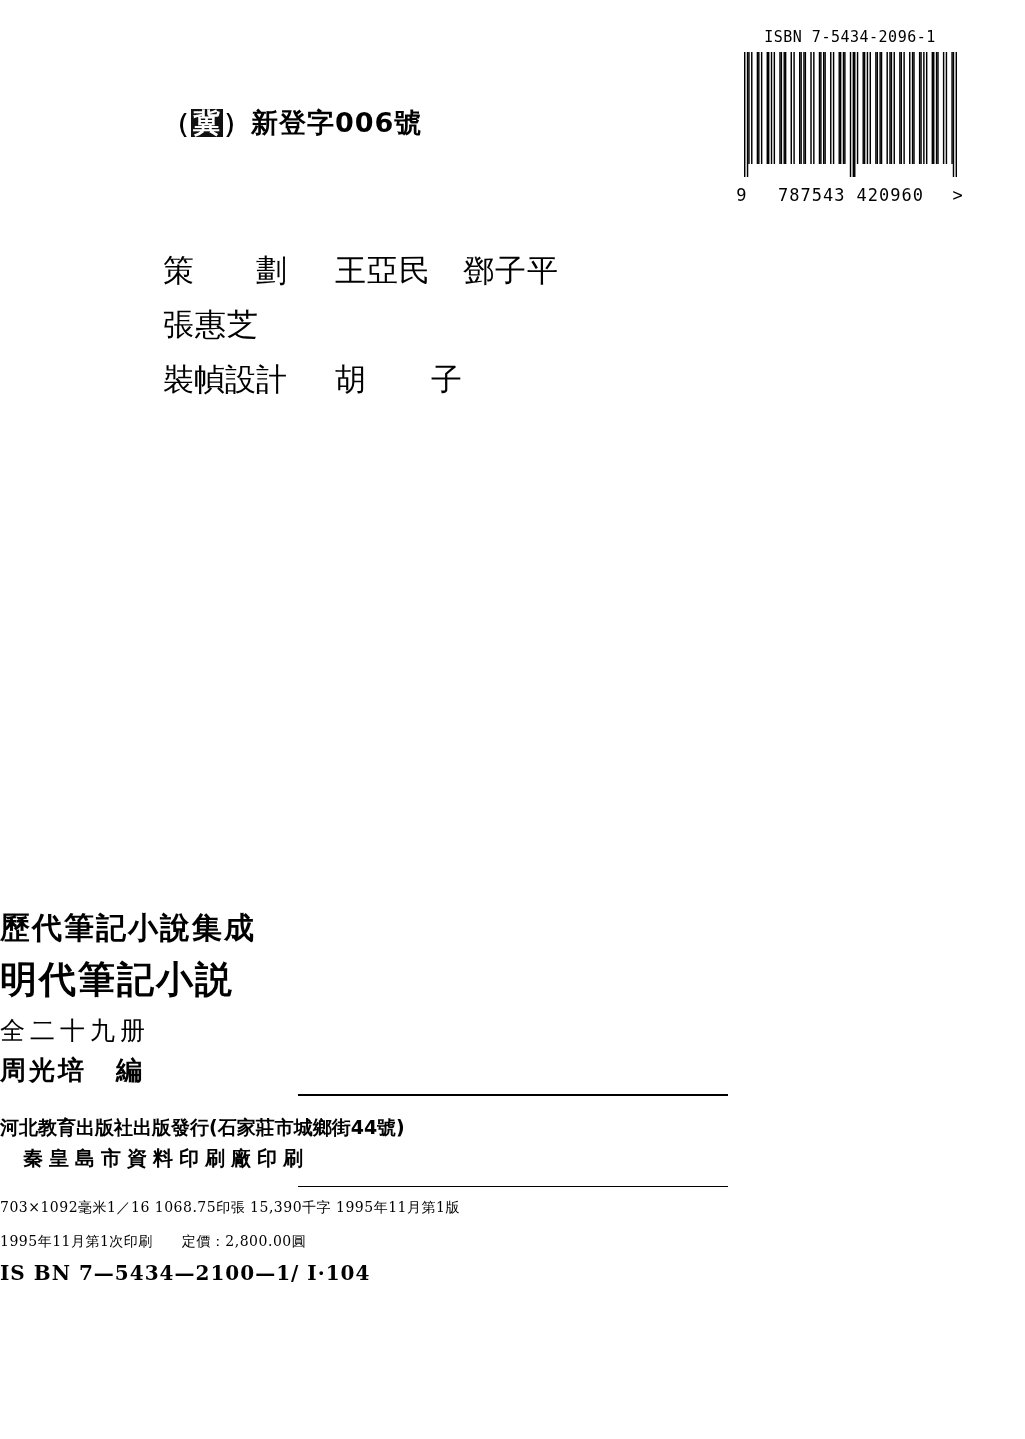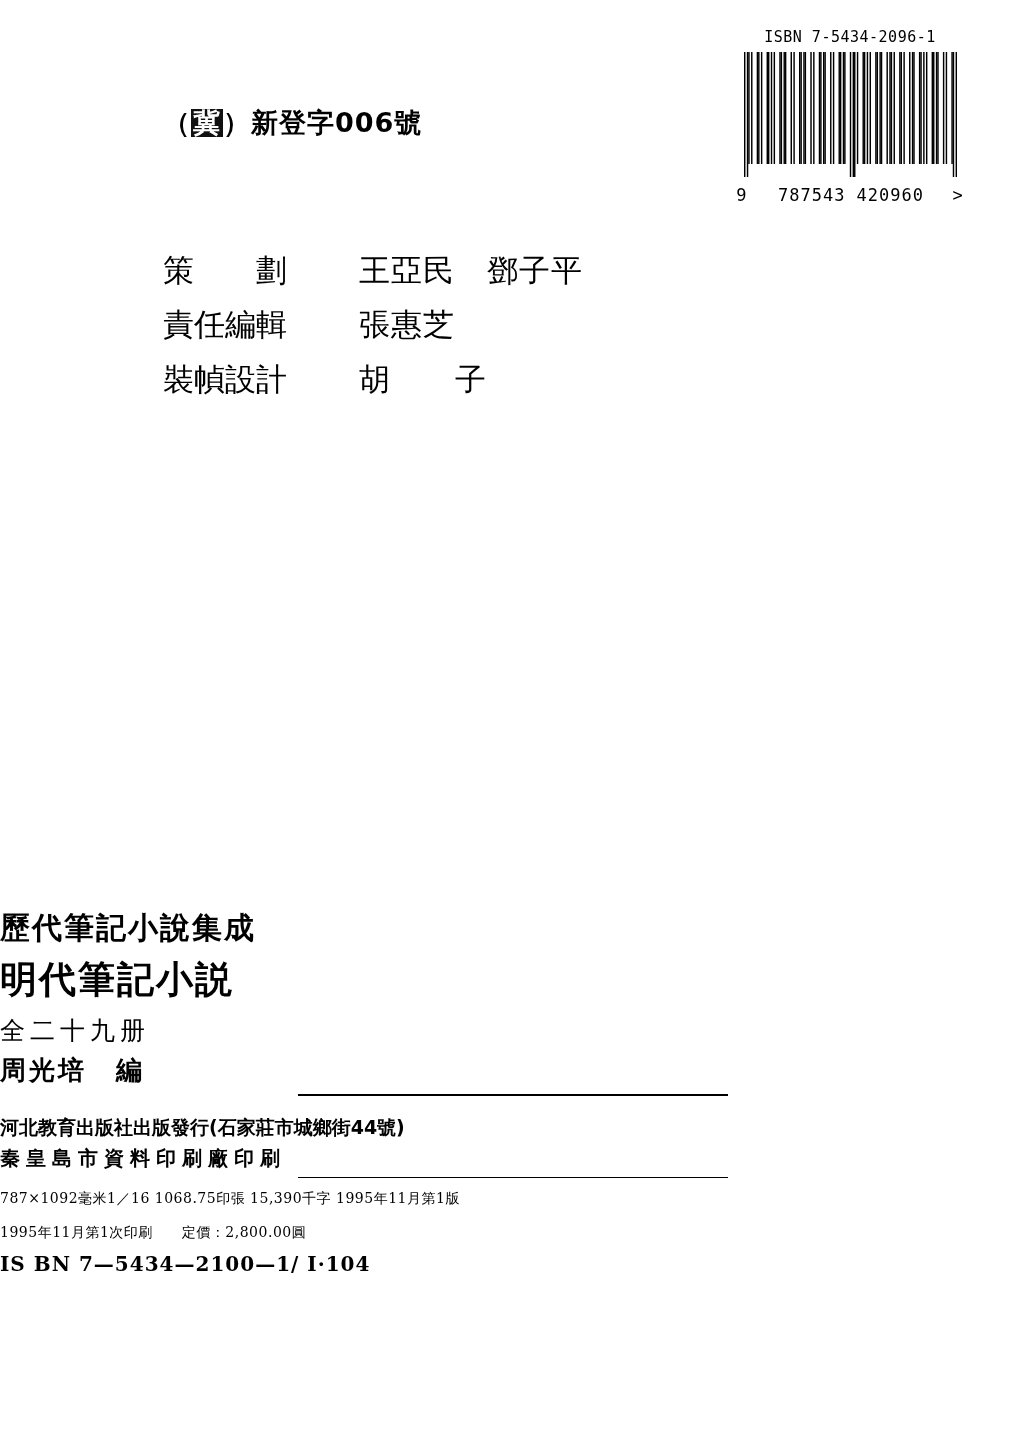--- a/index.html
+++ b/index.html
@@ -78,21 +78,20 @@
     position: absolute;
     left: 163px;
     top: 243px;
     font-size: 31px;
     line-height: 1.75;
   }
   .credit-row {
     white-space: nowrap;
     display: flex;
     align-items: baseline;
-    gap: 24px;
   }
   .credit-role {
     display: inline-block;
     width: 172px;
     letter-spacing: 0;
   }
   .credit-name {
     display: inline-block;
     letter-spacing: 1px;
   }
@@ -146,21 +145,22 @@
     letter-spacing: 0px;
     line-height: 1.6;
     margin-top: 16px;
   }
   .colo-printer {
     font-family: "DejaVu Sans", sans-serif;
     font-size: 20px;
     font-weight: bold;
     letter-spacing: 6px;
     line-height: 1.5;
-    margin-bottom: 4px;
+    margin-bottom: 13px;
+    padding-left: 23px;
   }
   .colo-specs {
     font-size: 14px;
     line-height: 1.85;
     letter-spacing: 0.5px;
     margin-top: 8px;
   }
   .colo-isbn {
     font-family: "DejaVu Serif", serif;
     font-size: 20px;
@@ -260,36 +260,35 @@
   <div class="reg-line">
     <span>（</span><span class="boxed">冀</span><span>）新登字006號</span>
   </div>
 
   <div class="credits">
     <div class="credit-row">
       <span class="credit-role">策　　劃</span>
       <span class="credit-name">王亞民　鄧子平</span>
     </div>
     <div class="credit-row">
-      <span class="credit-role">責任編輯</span>
       <span class="credit-name">張惠芝</span>
     </div>
     <div class="credit-row">
       <span class="credit-role">裝幀設計</span>
       <span class="credit-name">胡　　子</span>
     </div>
   </div>
 
   <div class="colophon">
     <div class="colo-series">歷代筆記小說集成</div>
     <div class="colo-title">明代筆記小説</div>
     <div class="colo-volumes">全二十九册</div>
     <div class="colo-editor">周光培　編</div>
     <div class="rule"></div>
     <div class="colo-publisher">河北教育出版社出版發行(石家莊市城鄉街44號)</div>
     <div class="colo-printer">秦皇島市資料印刷廠印刷</div>
     <div class="rule thin"></div>
-    <div class="colo-specs">787×1092毫米1／16  1068.75印張  15,390千字    1995年11月第1版</div>
+    <div class="colo-specs">703×1092毫米1／16  1068.75印張  15,390千字    1995年11月第1版</div>
     <div class="colo-specs">1995年11月第1次印刷　　定價：2,800.00圓</div>
     <div class="colo-isbn">IS BN 7—5434—2100—1/ I·104</div>
   </div>
 
 </div>
 
 </body></html>

